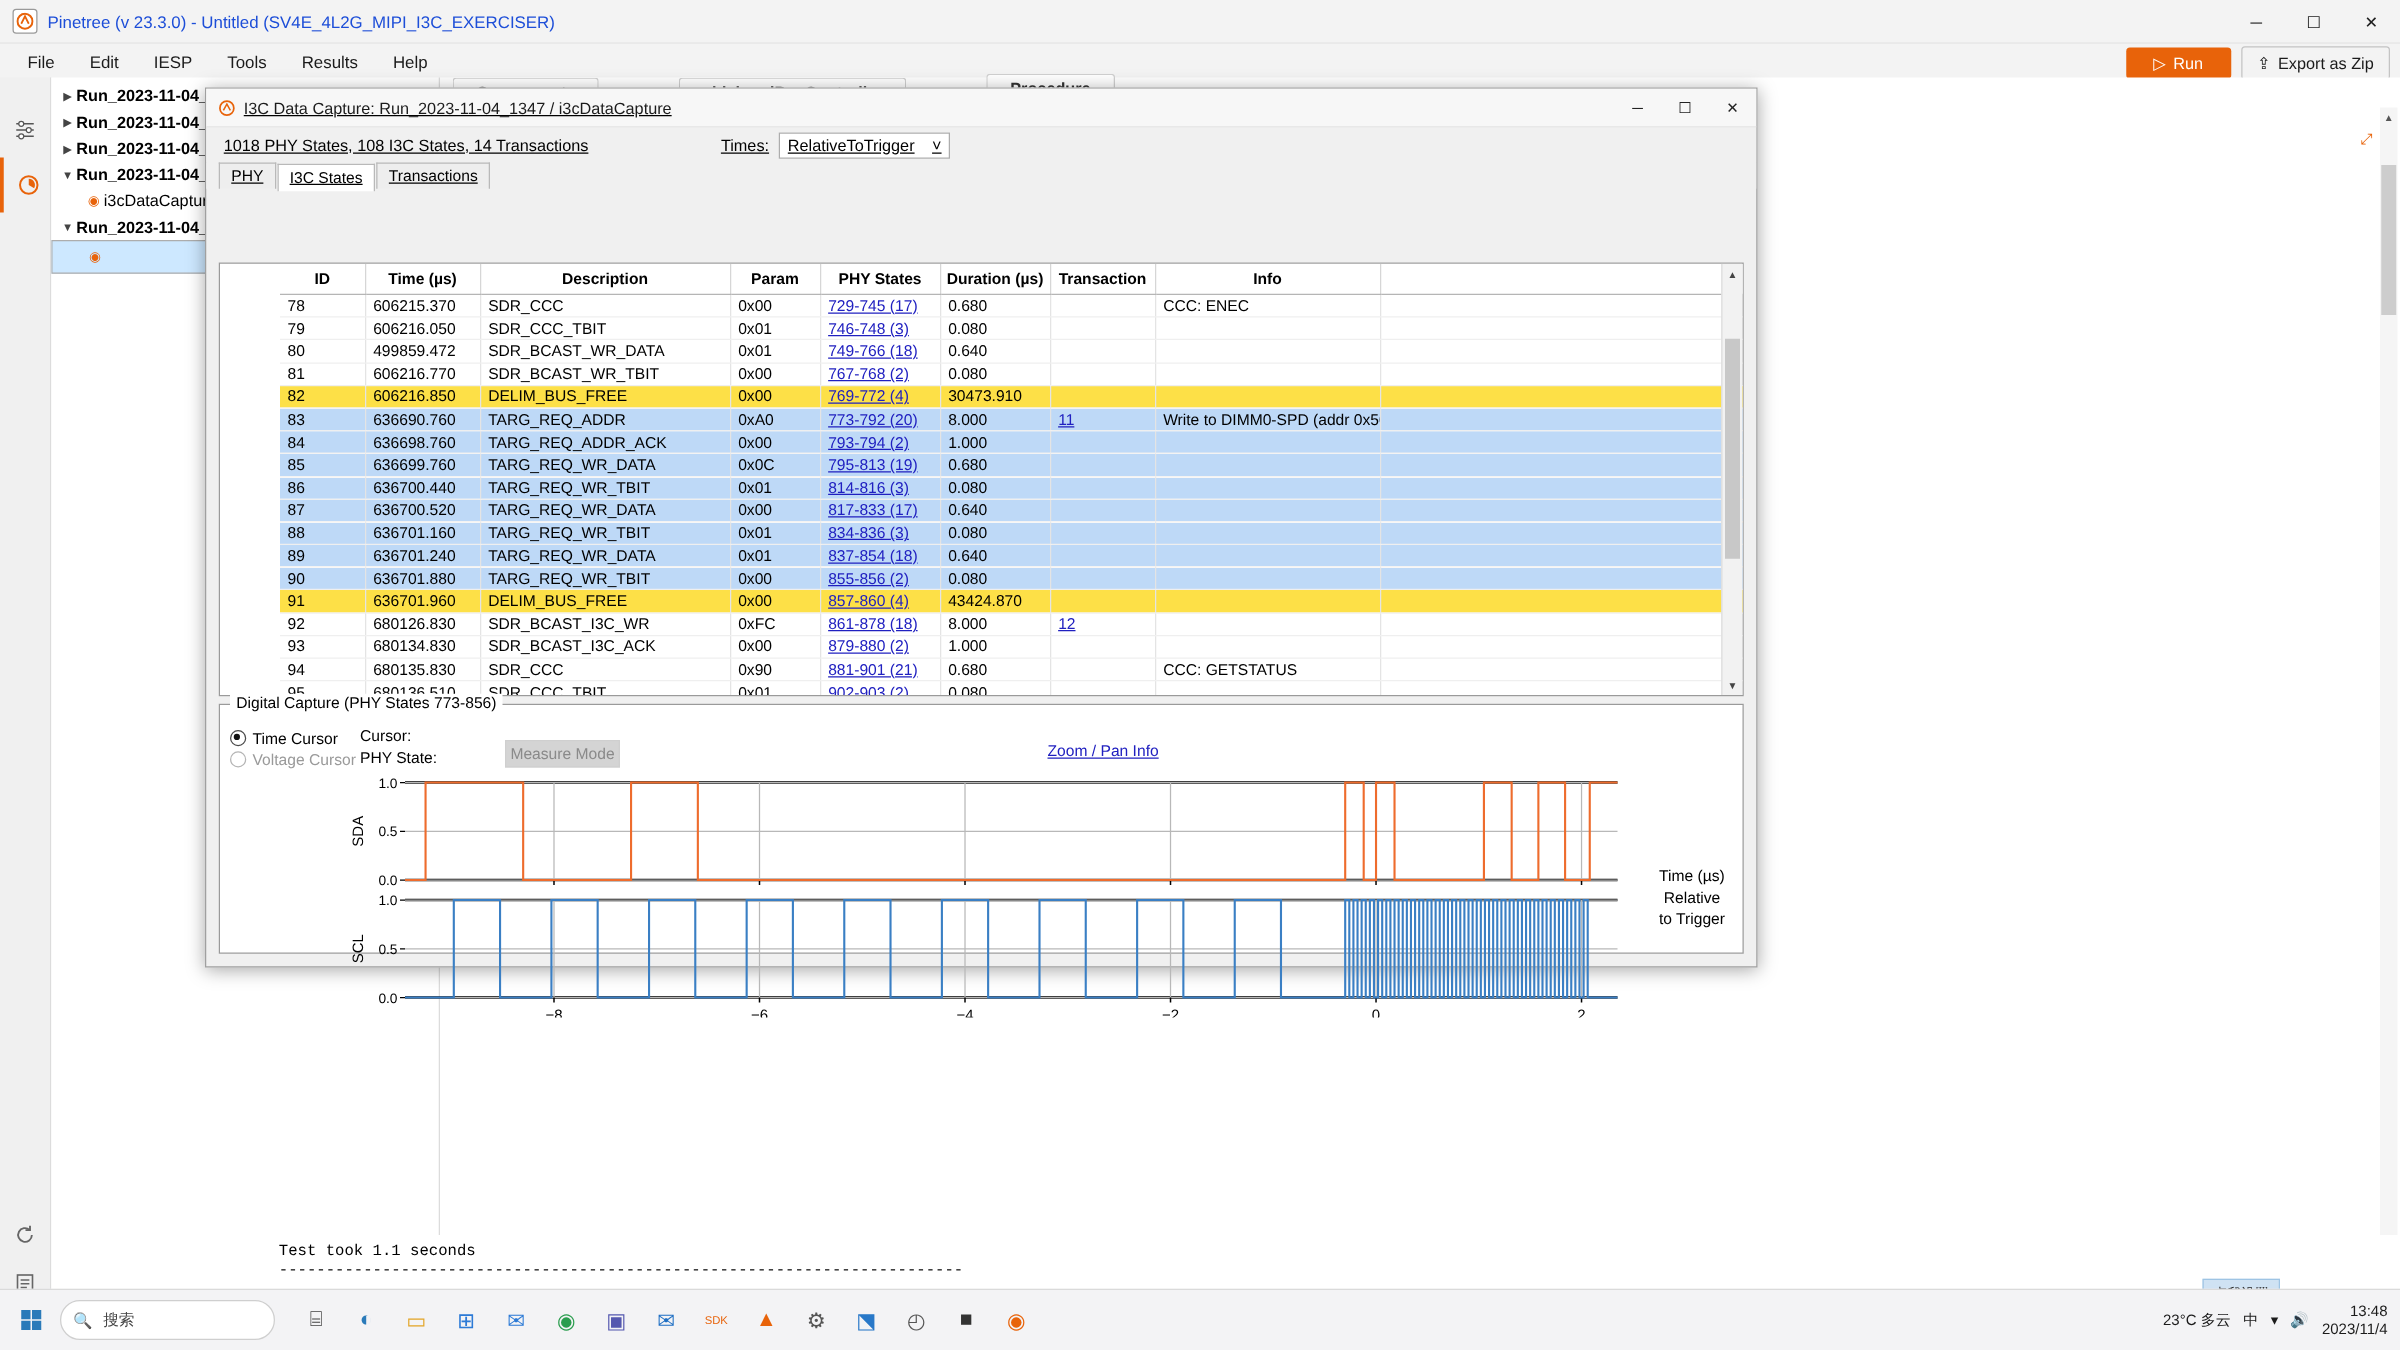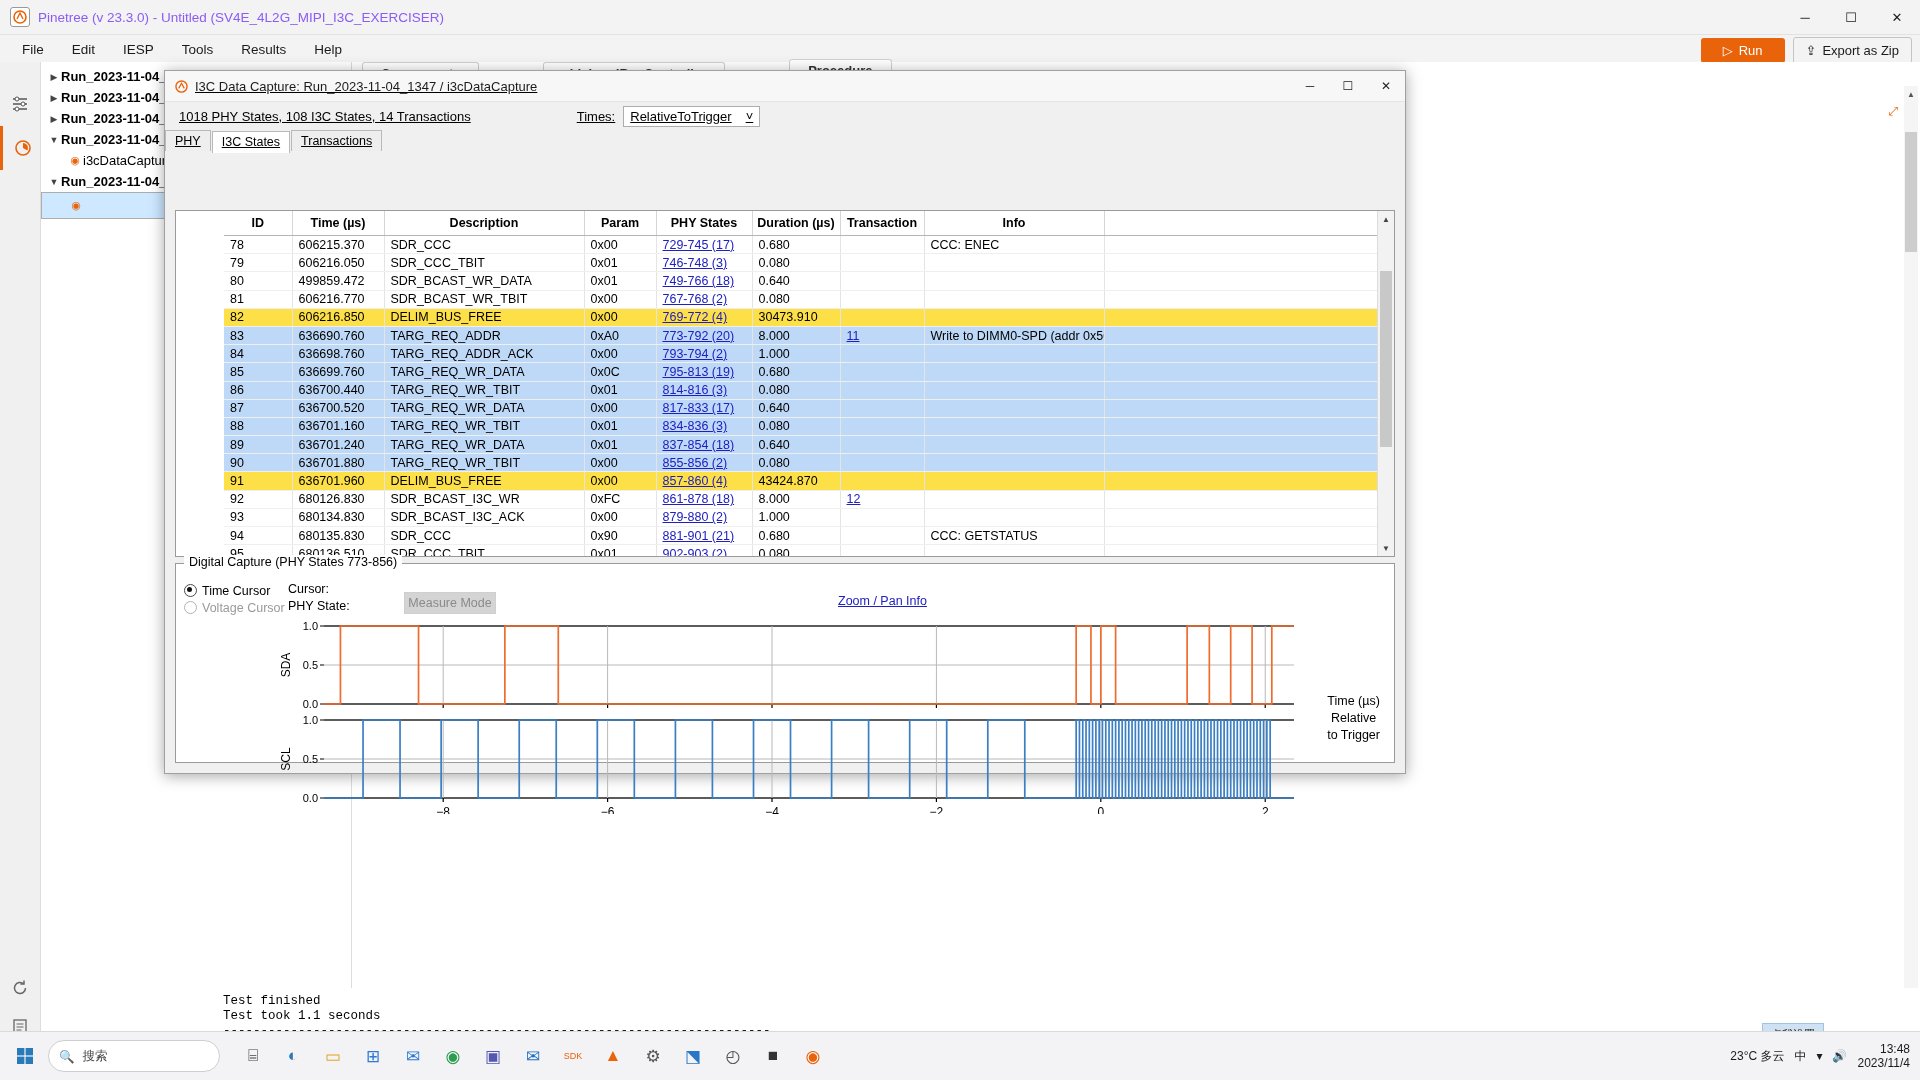--- a/index.html
+++ b/index.html
@@ -10,21 +10,21 @@
     background:#ffffff;
     color:#000;
     position:relative;
   }
   
   #app{position:absolute;left:0;top:0;width:1920px;height:1080px;background:#f0f0f0;}
   .titlebar{height:34px;background:#f3f3f3;border-bottom:1px solid #e2e2e2;display:flex;align-items:center;position:relative;}
   .titlebar .appicon{width:18px;height:18px;margin-left:10px;margin-right:8px;border:1px solid #999;border-radius:3px;background:#fff;
       display:flex;align-items:center;justify-content:center;}
   .titlebar .appicon svg{display:block;}
-  .titlebar .ttl{font-size:13.5px;color:#8b5cf6;}
+  .titlebar .ttl{font-size:13.5px;color:#1d4ed8;}
   .winbtns{position:absolute;right:0;top:0;height:34px;display:flex;}
   .winbtn{width:46px;height:34px;display:flex;align-items:center;justify-content:center;font-size:13px;color:#202020;}
 
   .menubar{height:28px;background:#f3f3f3;display:flex;align-items:center;padding-left:8px;position:relative;}
   .menuitem{padding:4px 14px;font-size:13.5px;color:#1b1b1b;}
   .toolbtns{position:absolute;right:8px;top:2px;display:flex;gap:8px;align-items:center;}
   .runbtn{background:#e8630a;color:#fff;border-radius:3px;padding:5px 22px;font-size:13px;display:flex;align-items:center;gap:6px;}
   .zipbtn{background:#f3f3f3;border:1px solid #c4c4c4;border-radius:3px;padding:5px 12px;font-size:13px;display:flex;align-items:center;gap:6px;color:#1b1b1b;}
 
   
@@ -68,21 +68,21 @@
   .dlgtitle{height:30px;background:#f7f7f7;border-bottom:1px solid #e4e4e4;display:flex;align-items:center;position:relative;}
   .dlgtitle .ic{width:14px;height:14px;margin-left:9px;margin-right:7px;display:flex;align-items:center;justify-content:center;}
   .dlgtitle .tx{font-size:13px;color:#1b1b1b;}
   .dlgwin{position:absolute;right:0;top:0;height:30px;display:flex;}
   .dlgwin div{width:38px;height:30px;display:flex;align-items:center;justify-content:center;font-size:12px;color:#222;}
 
   .infobar{height:28px;display:flex;align-items:center;padding-left:14px;font-size:13px;background:#f0f0f0;}
   .infobar .times{margin-left:106px;margin-right:8px;}
   .sel{border:1px solid #adadad;background:#fff;padding:2px 6px;font-size:13px;min-width:112px;display:flex;justify-content:space-between;align-items:center;gap:14px;}
 
-  .dtabs{display:flex;align-items:center;height:21px;background:#f0f0f0;}
+  .dtabs{display:flex;align-items:center;padding-left:10px;height:21px;background:#f0f0f0;}
   .dtab{border:1px solid #b9b9b9;border-bottom:none;background:#eeeeee;padding:3px 9px;font-size:12.5px;margin-right:1px;}
   .dtab.act{background:#fff;position:relative;top:1px;padding-bottom:4px;}
 
   .tablewrap{position:absolute;left:10px;right:10px;top:139px;height:345px;border:1px solid #9a9a9a;background:#fff;overflow:hidden;padding-left:48px;}
   table.grid{border-collapse:collapse;width:1203px;table-layout:fixed;font-size:12.5px;}
   table.grid th{border-right:1px solid #d6d6d6;border-bottom:1px solid #b5b5b5;background:#fff;height:22px;font-weight:bold;font-size:12.5px;}
   table.grid td{border-right:1px solid #e4e4e4;border-bottom:1px solid #efefef;height:17.2px;padding:0 6px;overflow:hidden;white-space:nowrap;}
   tr.gray td{background:#fde047;}
   tr.blue td{background:#bed9f7;}
   td.lnk{color:#2020c0;text-decoration:underline;}
@@ -226,21 +226,20 @@
     </div>
     <div class="expandicon">⤢</div>
     <div class="vscroll">
       <div class="arrowup">▲</div>
       <div class="thumb"></div>
       <div class="arrowdn">▼</div>
     </div>
   </div>
 
   <div class="console">
-    <div>Test finished</div>
     <div>Test took 1.1 seconds</div>
     <div>-------------------------------------------------------------------------</div>
   </div>
   <div class="cfgbtn">点我设置</div>
 
   <div class="statusbar">
     <span class="sb" style="left:8px;">Serial #:</span>
     <span class="sb" style="left:58px;">INI3C230905A</span>
     <span class="sb" style="left:195px;">Fw revision: FW000001</span>
     <span class="sb" style="left:466px;">Personality: FWSV4E4I3C01E029</span>

